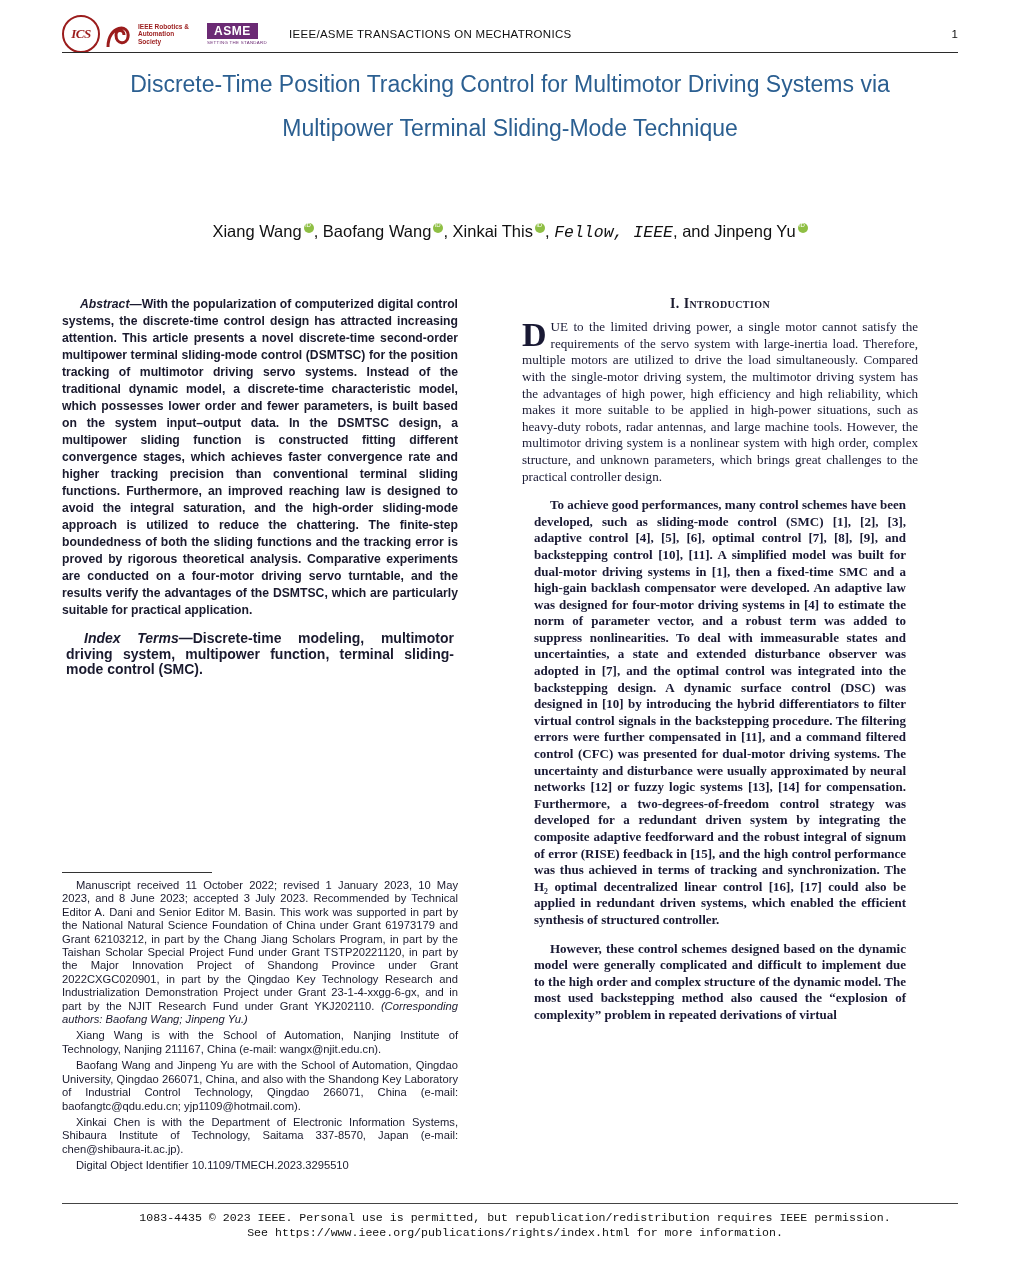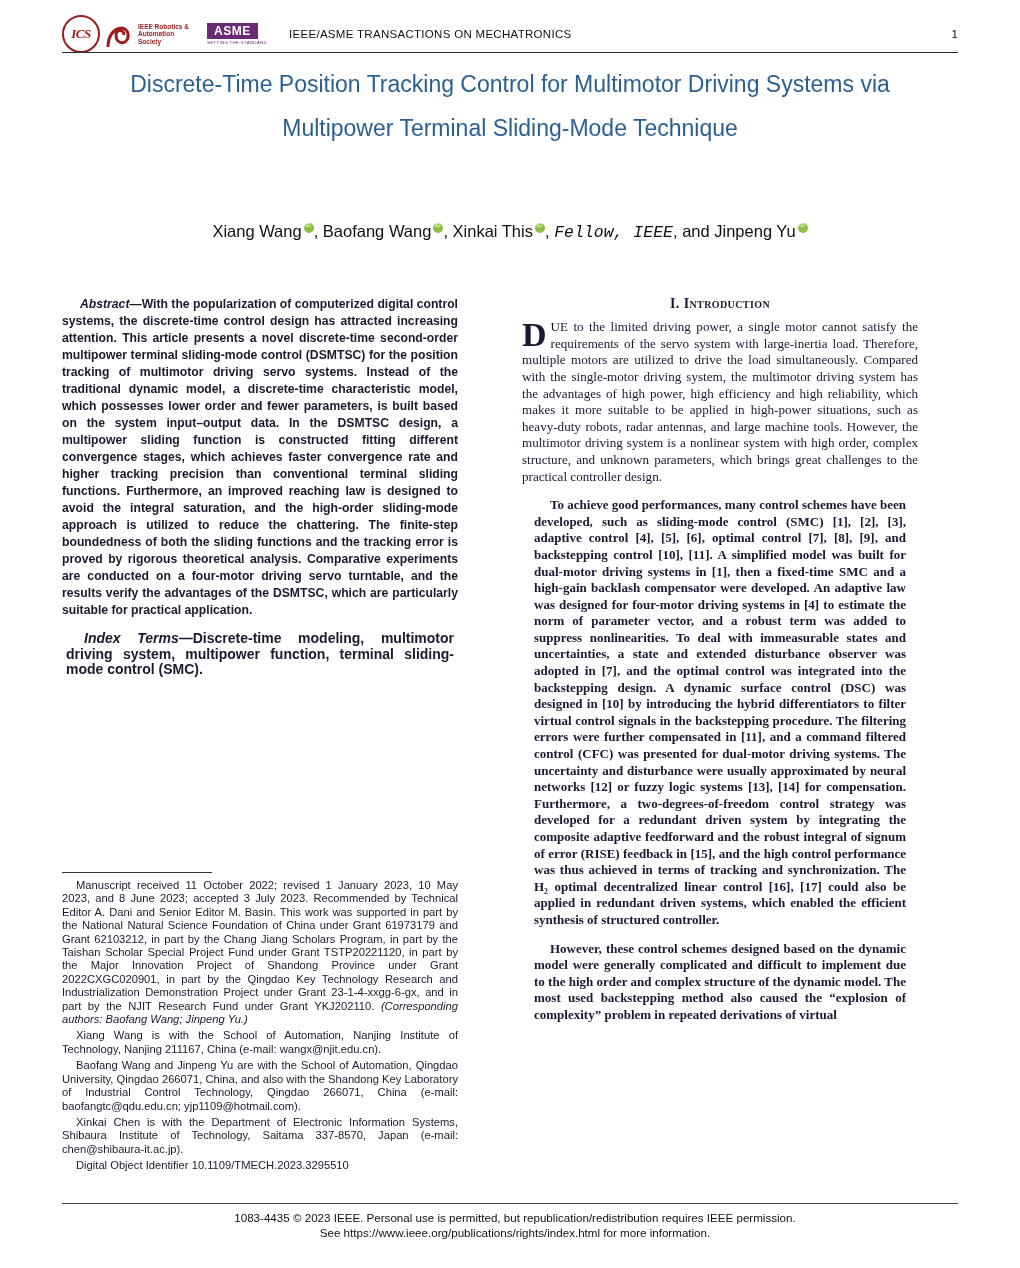--- a/index.html
+++ b/index.html
@@ -268,21 +268,21 @@
     bottom: 64px;
     height: 1px;
     background: #444;
   }
   .footer {
     position: absolute;
     left: 72px;
     right: 62px;
     bottom: 28px;
     text-align: center;
-    font-family: Liberation Sans, sans-serif;
+    font-family: Liberation Mono, monospace;
     font-size: 11.6px;
     line-height: 15px;
     color: #111;
   }
 </style>
 </head>
 <body>
 
 <div class="page">
 

